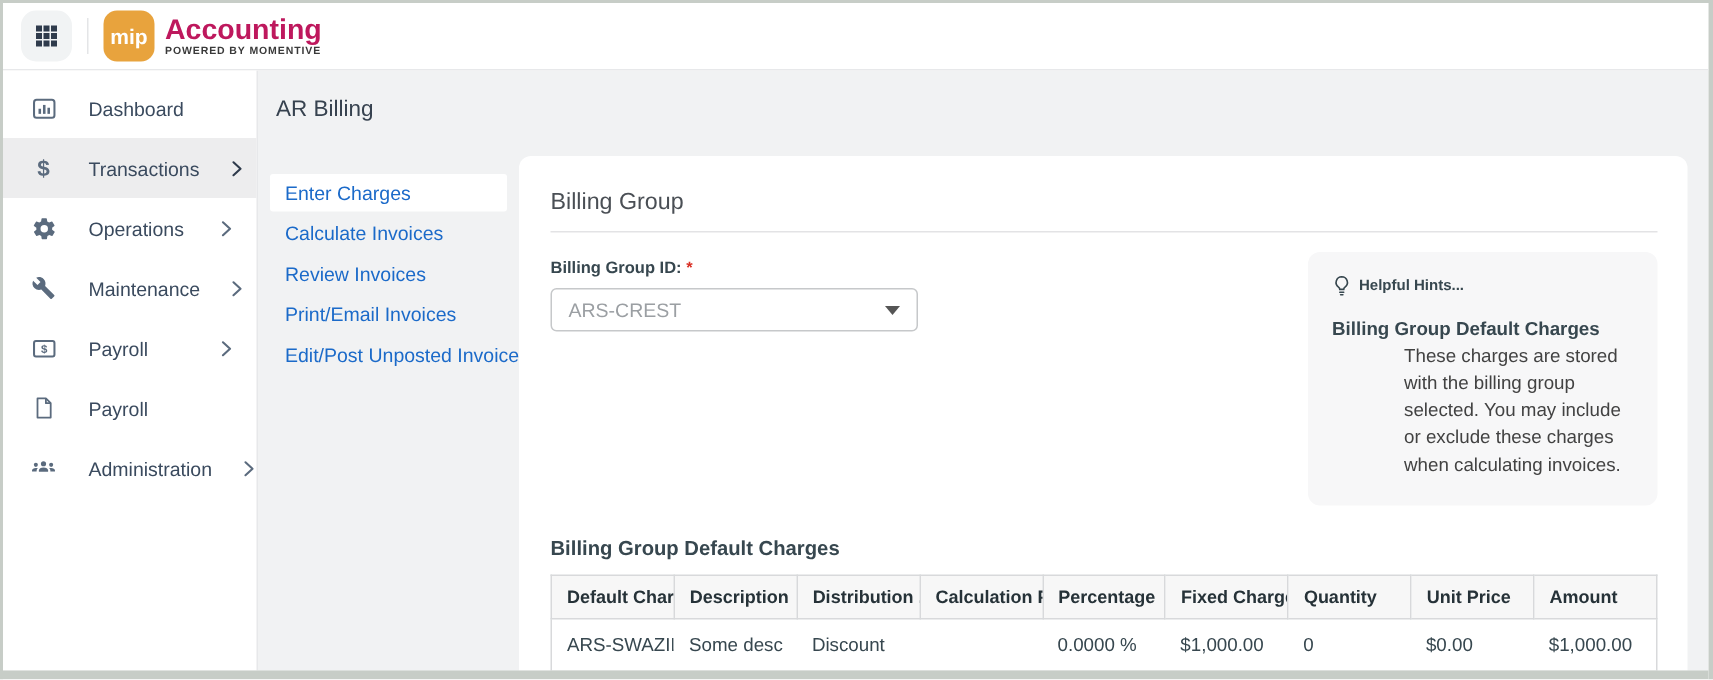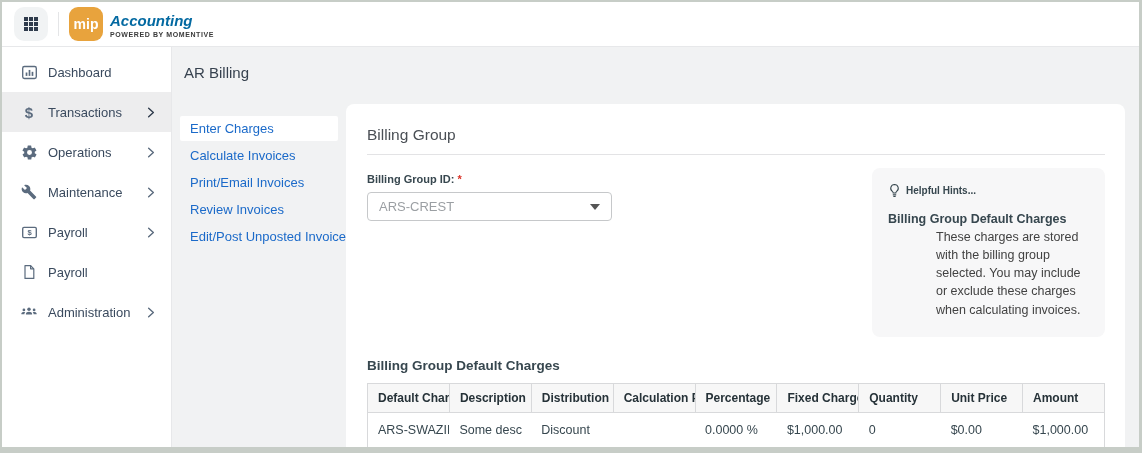--- a/index.html
+++ b/index.html
@@ -18,27 +18,27 @@
     width: 34px; height: 34px; border-radius: 10px; background: #f1f3f4;
     display: flex; align-items: center; justify-content: center; cursor: pointer; border: none;
   }
   .hdr-divider { width: 1px; height: 24px; background: #e4e5e7; margin: 0 10px; }
   .mip-logo {
     width: 34px; height: 34px; border-radius: 9px; background: #e8a33d;
     color: #fff; font-size: 14px; font-weight: 700;
     display: flex; align-items: center; justify-content: center;
   }
   .brand { margin-left: 7px; display: flex; flex-direction: column; }
-  .brand-name { color: #0369a1; font-size: 15px; font-weight: 700; line-height: 19px; font-style: italic; }
+  .brand-name { color: #be185d; font-size: 19px; font-weight: 700; line-height: 19px; }
   .brand-tag { color: #3a3a3a; font-size: 7px; font-weight: 700; letter-spacing: .6px; margin-top: 1px; }
   
   .body-row { flex: 1; display: flex; min-height: 0; }
   .sidebar { width: 170px; flex: none; background: #fff; border-right: 1px solid #e7e8ea; padding-top: 5px; }
   .sidebar-item {
-    height: 40px; display: flex; align-items: center; gap: 10px;
+    height: 40px; display: flex; align-items: center; gap: 21px;
     padding: 0 16px 0 18px; cursor: pointer; color: #3a4a5e;
   }
   .sidebar-item.selected { background: #ededee; }
   .s-icon { width: 18px; color: #5b6b7e; display: flex; align-items: center; justify-content: center; flex: none; }
   .s-label { flex: 1; font-size: 13px; }
   .chev { color: #5b6b7e; display: flex; }
   .sidebar-item.selected .chev { color: #2f3b4c; }
   
   .content { flex: 1; display: flex; flex-direction: column; min-width: 0; background: #f1f2f3; justify-content: space-between; }
   .page-title { padding: 17px 0 0 12px; height: 57px; font-size: 15px; color: #37424f; }
@@ -212,22 +212,22 @@
         </div>
       </nav>
 
     <div class="content">
       <div class="page-title">AR Billing</div>
 
       <div class="content-row">
         <div class="subnav" id="subnav-list">
             <div class="subnav-item active">Enter Charges</div>
             <div class="subnav-item">Calculate Invoices</div>
+            <div class="subnav-item">Review Invoices</div>
             <div class="subnav-item">Print/Email Invoices</div>
-            <div class="subnav-item">Review Invoices</div>
             <div class="subnav-item">Edit/Post Unposted Invoices</div>
           </div>
 
         <div class="main-card">
           <div class="section-title">Billing Group</div>
           <hr class="section-rule">
 
           <div class="bg-row">
             <div class="field-col">
               <div class="field-label">

